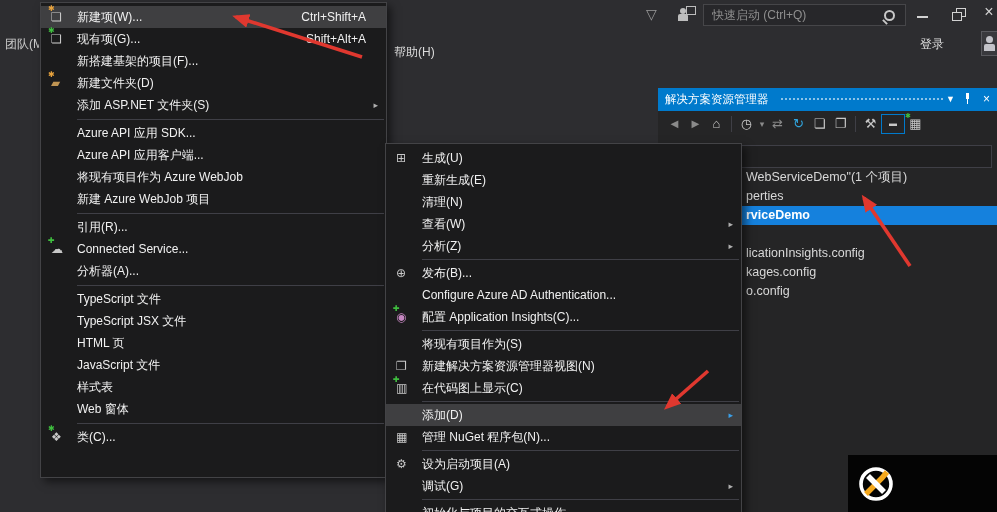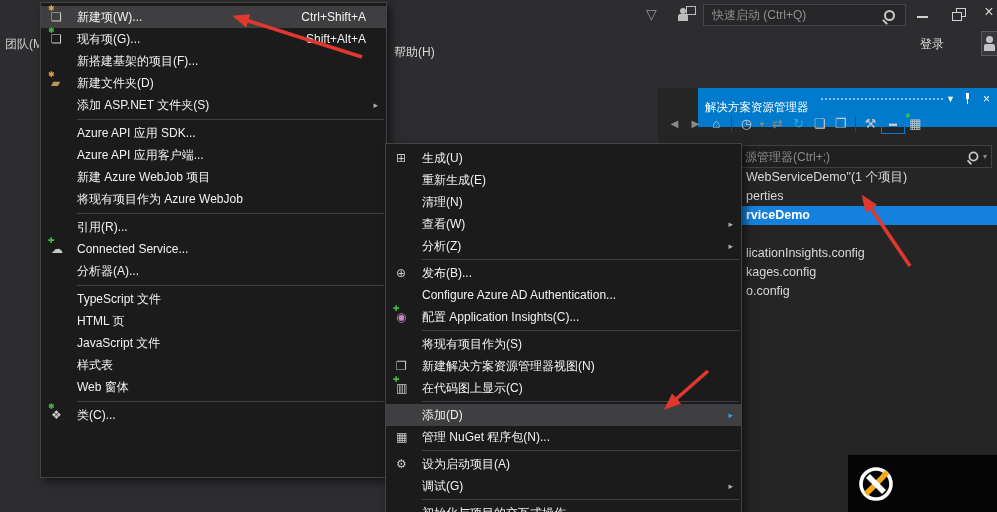--- a/index.html
+++ b/index.html
@@ -32,21 +32,21 @@
   .menu-help{left:394px;top:44px;color:#DCDCDC;}
   .signin{left:920px;top:36px;color:#DCDCDC;}
   .avatar{left:981px;top:31px;width:16px;height:23px;background:#39393D;border:1px solid #59595E;}
   .avatar .ph{position:absolute;left:4px;top:4px;width:7px;height:7px;border-radius:50%;background:#C3C3C9;}
   .avatar .pb{position:absolute;left:2px;top:12px;width:11px;height:7px;border-radius:2px 2px 0 0;background:#C3C3C9;}
   .frag-team{left:5px;top:36px;width:34px;color:#CCCCCC;overflow:hidden;white-space:nowrap;}
   .frag-cpu{left:1px;top:58px;width:38px;color:#5eead4;overflow:hidden;white-space:nowrap;margin-left:44px;}
 
   
   .panel{left:658px;top:88px;width:339px;height:424px;background:#252526;z-index:5;}
-  .ptitle{position:absolute;left:0;top:0;right:0;height:39px;background:#007ACC;display:flex;align-items:center;margin-left:40px;}
+  .ptitle{position:absolute;left:0;top:0;right:0;height:23px;background:#007ACC;display:flex;align-items:center;}
   .ptitle .t{margin-left:7px;font-size:11.5px;color:#FFFFFF;white-space:nowrap;}
   .dots{position:absolute;left:122px;right:52px;top:8px;height:6px;
         background-image:radial-gradient(circle,rgba(255,255,255,.55) .9px,transparent 1.1px);
         background-size:4px 6px;background-repeat:repeat;}
   .pbtn{position:absolute;top:0;height:21px;width:15px;color:#fff;display:flex;align-items:center;justify-content:center;font-size:9px;}
   .pb-chev{right:39px;}
   .pb-pin{right:22px;}
   .pin{position:relative;width:8px;height:11px;}
   .pin i{position:absolute;left:2.5px;top:0;width:3px;height:6px;background:#fff;}
   .pin em{position:absolute;left:3.5px;top:6px;width:1.4px;height:5px;background:#fff;}
@@ -173,21 +173,20 @@
         </div>
         <div class="ti boxed">
           <span style="color: rgb(200, 200, 200);">▬</span>
         </div>
         <div class="ti">
           <span style="color: rgb(200, 200, 200);">▦</span>
           <span class="bdg" style="color: rgb(63, 191, 63);">✱</span>
         </div>
       </div>
     <div class="psearch">
-      <input readonly="" placeholder="源管理器(Ctrl+;)" style="">
       <span class="mag"></span>
       <span class="dd">▾</span>
     </div>
     <div class="ptree" id="se-tree">
         <div class="trow">WebServiceDemo"(1 个项目)</div>
         <div class="trow">perties</div>
         <div class="trow sel">rviceDemo</div>
         <div class="trow"></div>
         <div class="trow">licationInsights.config</div>
         <div class="trow">kages.config</div>
@@ -232,25 +231,25 @@
       <div class="mi">
         <span class="ic"></span>
         <span class="lbl">Azure API 应用 SDK...</span>
       </div>
       <div class="mi">
         <span class="ic"></span>
         <span class="lbl">Azure API 应用客户端...</span>
       </div>
       <div class="mi">
         <span class="ic"></span>
+        <span class="lbl">将现有项目作为 Azure WebJob</span>
+      </div>
+      <div class="mi">
+        <span class="ic"></span>
         <span class="lbl">新建 Azure WebJob 项目</span>
-      </div>
-      <div class="mi">
-        <span class="ic"></span>
-        <span class="lbl">将现有项目作为 Azure WebJob</span>
       </div>
       <div class="msep"></div>
       <div class="mi">
         <span class="ic"></span>
         <span class="lbl">引用(R)...</span>
       </div>
       <div class="mi">
         <span class="ic">
           <span class="g" style="color: rgb(200, 200, 200);">☁</span>
           <span class="bdg" style="color: rgb(63, 191, 63);">✚</span>
@@ -258,20 +257,24 @@
         <span class="lbl">Connected Service...</span>
       </div>
       <div class="mi">
         <span class="ic"></span>
         <span class="lbl">分析器(A)...</span>
       </div>
       <div class="msep"></div>
       <div class="mi">
         <span class="ic"></span>
         <span class="lbl">TypeScript 文件</span>
+      </div>
+      <div class="mi">
+        <span class="ic"></span>
+        <span class="lbl">TypeScript JSX 文件</span>
       </div>
       <div class="mi">
         <span class="ic"></span>
         <span class="lbl">HTML 页</span>
       </div>
       <div class="mi">
         <span class="ic"></span>
         <span class="lbl">JavaScript 文件</span>
       </div>
       <div class="mi">

